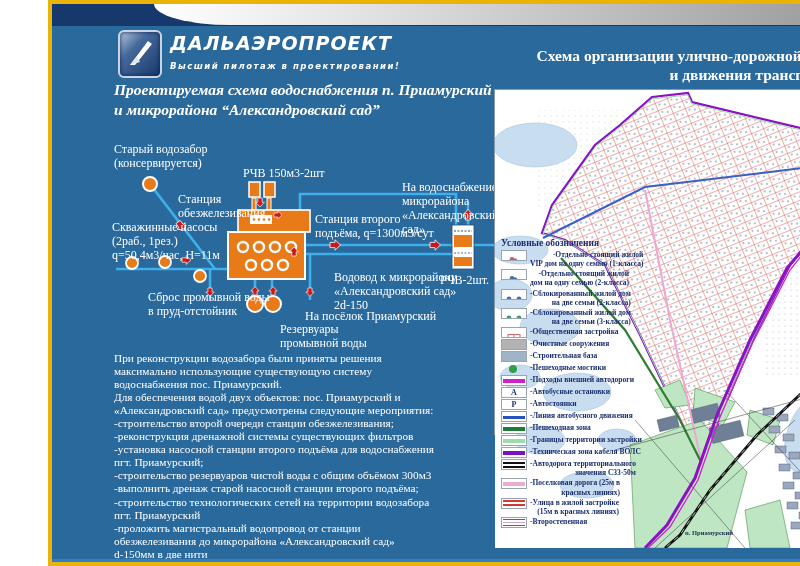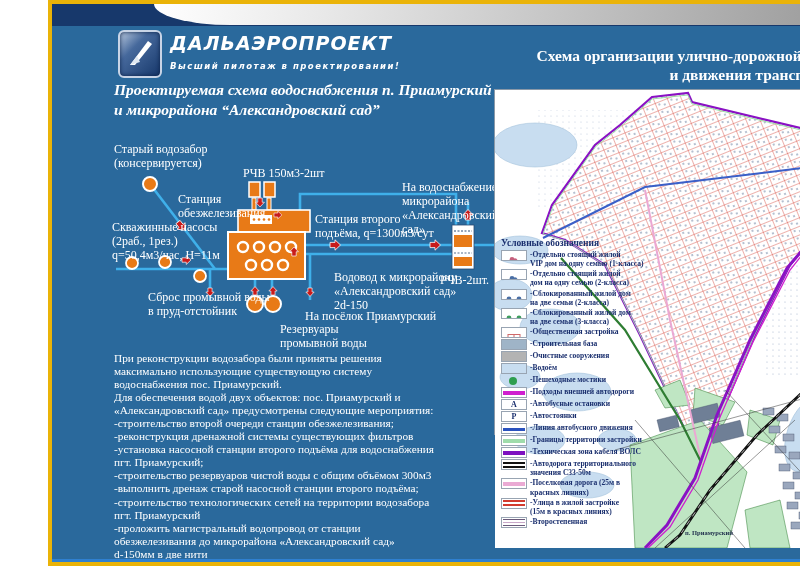--- a/index.html
+++ b/index.html
@@ -34,21 +34,21 @@
   .body-text{position:absolute;left:62px;top:348px;width:385px;color:#fff;font-size:11.3px;line-height:1.155;}
   
   .map-panel{position:absolute;left:442px;top:85px;width:352px;height:346px;background:#0ea5e9;
              border:1px solid #8a99a8;box-sizing:border-box;}
   
   .legend{position:absolute;left:6px;top:148px;width:180px;}
   .ltitle{font-size:9.5px;font-weight:bold;color:#1a2f6e;margin-bottom:2px;}
   .lrow{display:flex;align-items:flex-start;margin-bottom:1px;}
   .licon{flex:0 0 26px;width:26px;height:11px;background:#fff;border:1px solid #98a4b2;
          box-sizing:border-box;margin-right:3px;position:relative;overflow:hidden;}
-  .llabel{font-size:7.5px;font-weight:bold;color:#1a2f6e;line-height:1.22;}
+  .llabel{font-size:7.5px;font-weight:bold;color:#1a2f6e;line-height:1.22;text-align:right;}
   .licon .bar{position:absolute;left:1px;right:1px;}
   .licon.letter{display:flex;align-items:center;justify-content:center;
                 font-size:8px;font-weight:bold;color:#1a2f6e;}
   .fill-gray{background:#b3b3b3;}
   .fill-base{background:#9fb4c7;}
   .fill-water{background:#c8ddf0;}
   .dot-green{position:absolute;left:8px;top:1.5px;width:8px;height:8px;border-radius:50%;background:#2e9e4f;}
 </style>
 </head>
 <body>
@@ -353,32 +353,28 @@
       <div class="lrow">
         <span class="licon">
           <svg width="24" height="9" viewBox="0 0 24 9">
               <rect x="6" y="1.5" width="12" height="6" fill="none" stroke="#d06a6a" stroke-width="1"></rect>
               <line x1="12" y1="1.5" x2="12" y2="7.5" stroke="#d06a6a" stroke-width="1"></line>
             </svg>
         </span>
         <span class="llabel prelines">-Общественная застройка</span>
       </div>
       <div class="lrow">
+        <span class="licon fill-gray"></span>
+        <span class="llabel prelines">-Очистные сооружения</span>
+      </div>
+      <div class="lrow">
         <span class="licon fill-base"></span>
         <span class="llabel prelines">-Строительная база</span>
       </div>
       <div class="lrow">
-        <span class="licon fill-gray"></span>
-        <span class="llabel prelines">-Очистные сооружения</span>
-      </div>
-      <div class="lrow">
-        <span class="licon fill-water"></span>
-        <span class="llabel prelines">-Водоём</span>
-      </div>
-      <div class="lrow">
         <span class="licon" style="border:none;background:transparent;">
             <span class="dot-green"></span>
           </span>
         <span class="llabel prelines">-Пешеходные мостики</span>
       </div>
       <div class="lrow">
         <span class="licon">
             <span class="bar" style="top:3px;height:3.5px;background:#cf1fcf;"></span>
           </span>
         <span class="llabel prelines">-Подходы внешней автодороги</span>
@@ -393,20 +389,26 @@
         <span class="licon letter">
             <span>Р</span>
           </span>
         <span class="llabel prelines">-Автостоянки</span>
       </div>
       <div class="lrow">
         <span class="licon">
             <span class="bar" style="top:3.5px;height:3px;background:#2a52be;"></span>
           </span>
         <span class="llabel prelines">-Линия автобусного движения</span>
+      </div>
+      <div class="lrow">
+        <span class="licon">
+            <span class="bar" style="top:3px;height:3.5px;background:#1d7c35;"></span>
+          </span>
+        <span class="llabel prelines">-Пешеходная зона</span>
       </div>
       <div class="lrow">
         <span class="licon">
             <span class="bar" style="top:2.5px;height:4px;background:#9fdcab;"></span>
           </span>
         <span class="llabel prelines">-Границы территории застройки</span>
       </div>
       <div class="lrow">
         <span class="licon">
             <span class="bar" style="top:2.5px;height:4px;background:#7d10c0;"></span>

